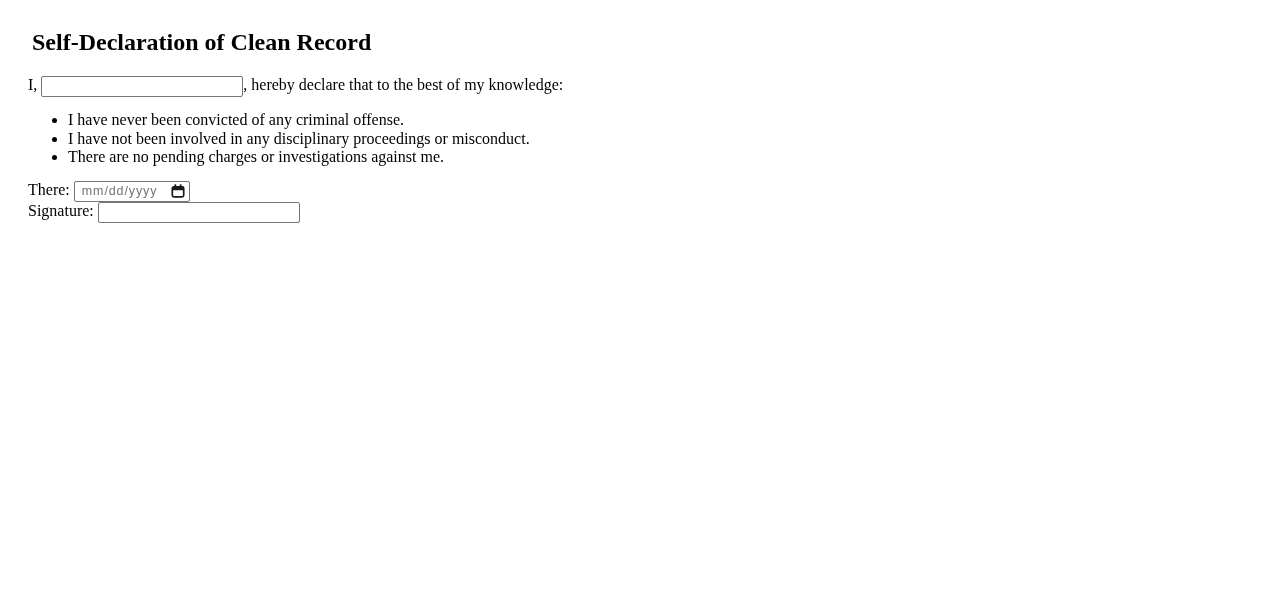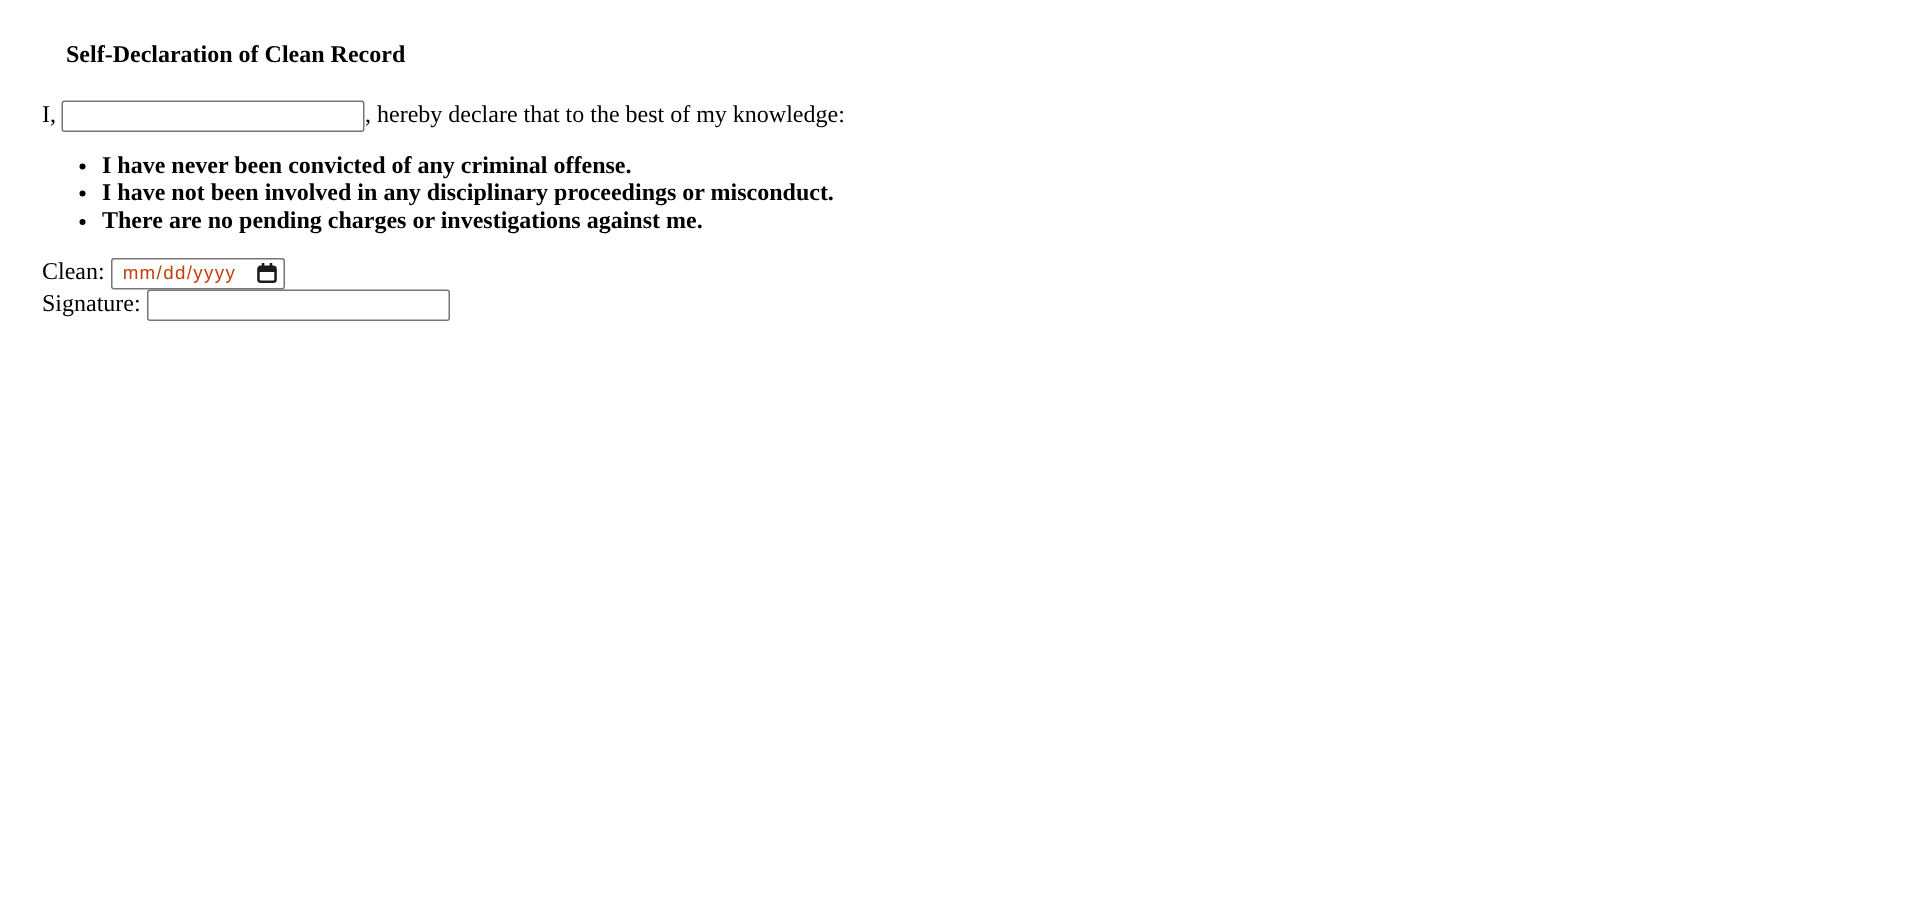--- a/index.html
+++ b/index.html
@@ -10,32 +10,31 @@
   body {
     margin: 8px 28px;
     width: 1222px;
     min-height: 585px;
     font-family: "Liberation Serif", serif;
     font-size: 16px;
     line-height: 1.18;
   }
   h2.page-title {
     font-family: "Liberation Serif", serif;
-    font-size: 16px;
+    font-size: 24px;
     font-weight: bold;
-    margin: 20px 16px;
+    margin: 20px 4px;
     letter-spacing: 0;
   }
   p.form-line {
     margin: 0 0;
   }
   ul.statements {
     margin: 14px 0;
     padding-left: 40px;
-    font-weight: bold;
   }
   ul.statements li {
     line-height: 1.16;
   }
   input.text-input {
     width: 196px;
     height: 17px;
     border: 1px solid #767676;
     border-radius: 2px;
     padding: 1px 2px;
@@ -58,41 +57,41 @@
     padding: 0 4px 0 7px;
     background: #ffffff;
     vertical-align: middle;
     cursor: default;
     user-select: none;
   }
   .date-placeholder {
     font-family: "Liberation Sans", sans-serif;
     font-size: 12.5px;
     letter-spacing: 0.9px;
-    color: #c2410c;
+    color: #737373;
     white-space: nowrap;
   }
   .calendar-icon { display: inline-block; line-height: 0; }
   .calendar-icon svg { display: block; }
 </style>
 </head>
 <body>
 
 <h2 class="page-title">Self-Declaration of Clean Record</h2>
 
 <p class="form-line"><span>I,</span>
 <input type="text" class="text-input" value="" style=""><span>, hereby declare that to the best of my knowledge:</span></p>
 
 <ul class="statements">
   <li>I have never been convicted of any criminal offense.</li>
   <li>I have not been involved in any disciplinary proceedings or misconduct.</li>
   <li>There are no pending charges or investigations against me.</li>
 </ul>
 
-<p class="form-line"><span>Clean:</span>
+<p class="form-line"><span>There:</span>
 <span class="date-input">
       <span class="date-placeholder">mm/dd/yyyy</span>
       <span class="calendar-icon">
         <svg width="14" height="14" viewBox="0 0 14 14" aria-hidden="true">
           <rect x="1.3" y="2.8" width="11.4" height="10" rx="1.5" fill="none" stroke="#1b1b1b" stroke-width="1.7"></rect>
           <path d="M1.3 4.3 q0 -1.5 1.5 -1.5 h8.4 q1.5 0 1.5 1.5 v2 h-11.4 z" fill="#1b1b1b"></path>
           <rect x="3.5" y="0.3" width="1.7" height="3.2" fill="#1b1b1b"></rect>
           <rect x="8.8" y="0.3" width="1.7" height="3.2" fill="#1b1b1b"></rect>
         </svg>
       </span>

